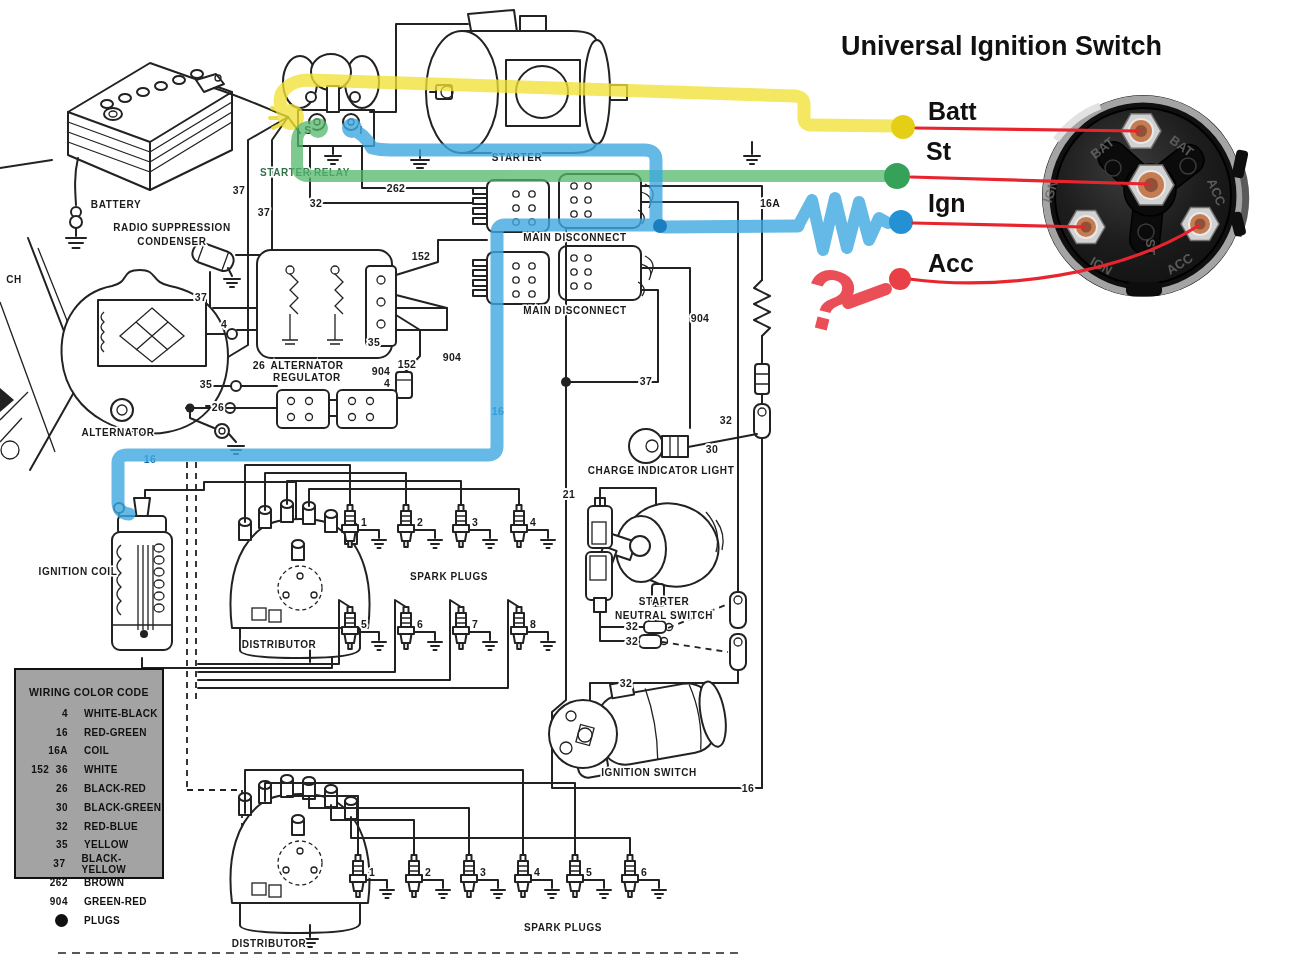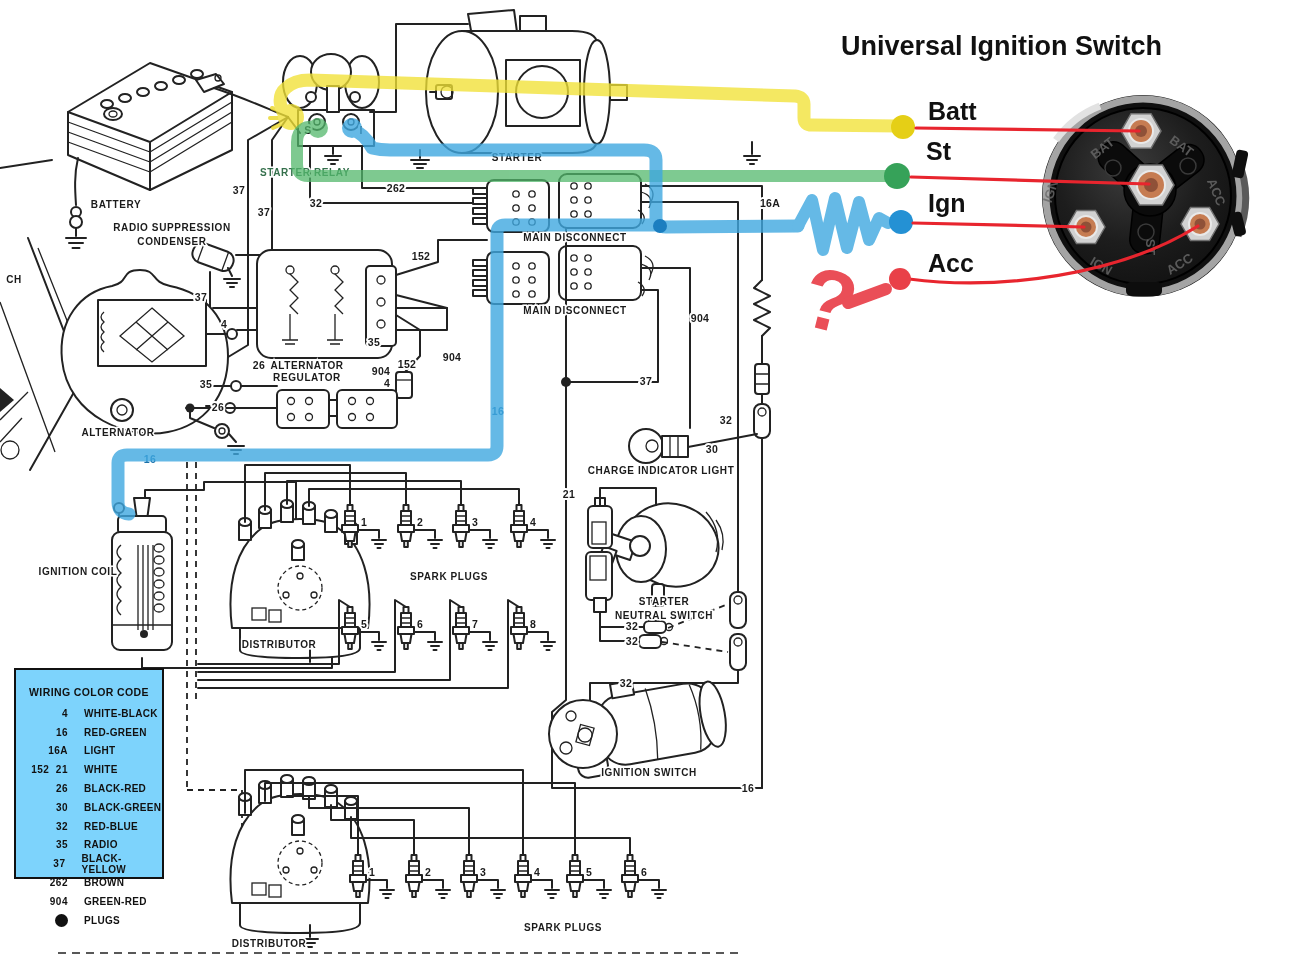--- a/index.html
+++ b/index.html
@@ -15,21 +15,21 @@
           paint-order:stroke;stroke:#fff;stroke-width:4px;stroke-linejoin:round;letter-spacing:.3px;}
   svg .wlb{fill:#1a6fa8;}
   svg .lbl{font-weight:bold;font-size:10px;fill:#1b1b1b;text-anchor:middle;letter-spacing:.6px;
            paint-order:stroke;stroke:#fff;stroke-width:3px;}
   svg .lblgrn{fill:#35704c;}
   svg .big{font-weight:600;font-size:25px;fill:#111;}
   svg .titl{font-weight:600;font-size:27px;fill:#111;}
   svg .emb{font-weight:bold;font-size:13px;fill:#6a6a6a;opacity:.8;text-anchor:middle;}
   svg .qm{font-weight:bold;font-size:86px;fill:#ea4e57;}
   #legend{position:absolute;left:14px;top:668px;width:150px;height:211px;border:2.5px solid #111;
-          background:#7dd3fc;box-sizing:border-box;}
+          background:#a3a3a3;box-sizing:border-box;}
   .lg-title{font-weight:bold;font-size:10.5px;letter-spacing:.4px;text-align:center;
             margin-top:16px;margin-bottom:6px;color:#111;}
   .lg-row{display:flex;height:18.8px;align-items:center;font-size:10px;font-weight:bold;color:#111;}
   .lg-code{width:52px;text-align:right;padding-right:16px;letter-spacing:.5px;white-space:pre;}
   .lg-name{letter-spacing:.3px;}
   .splice-dot{width:13px;height:13px;border-radius:50%;background:#111;display:inline-block;vertical-align:middle;}
 </style>
 </head>
 <body>
 
@@ -563,41 +563,41 @@
         <div class="lg-row">
           <span class="lg-code">4</span>
           <span class="lg-name">WHITE-BLACK</span>
         </div>
         <div class="lg-row">
           <span class="lg-code">16</span>
           <span class="lg-name">RED-GREEN</span>
         </div>
         <div class="lg-row">
           <span class="lg-code">16A</span>
-          <span class="lg-name">LIGHT</span>
-        </div>
-        <div class="lg-row">
-          <span class="lg-code">152  21</span>
+          <span class="lg-name">COIL</span>
+        </div>
+        <div class="lg-row">
+          <span class="lg-code">152  36</span>
           <span class="lg-name">WHITE</span>
         </div>
         <div class="lg-row">
           <span class="lg-code">26</span>
           <span class="lg-name">BLACK-RED</span>
         </div>
         <div class="lg-row">
           <span class="lg-code">30</span>
           <span class="lg-name">BLACK-GREEN</span>
         </div>
         <div class="lg-row">
           <span class="lg-code">32</span>
           <span class="lg-name">RED-BLUE</span>
         </div>
         <div class="lg-row">
           <span class="lg-code">35</span>
-          <span class="lg-name">RADIO</span>
+          <span class="lg-name">YELLOW</span>
         </div>
         <div class="lg-row">
           <span class="lg-code">37</span>
           <span class="lg-name">BLACK-YELLOW</span>
         </div>
         <div class="lg-row">
           <span class="lg-code">262</span>
           <span class="lg-name">BROWN</span>
         </div>
         <div class="lg-row">

